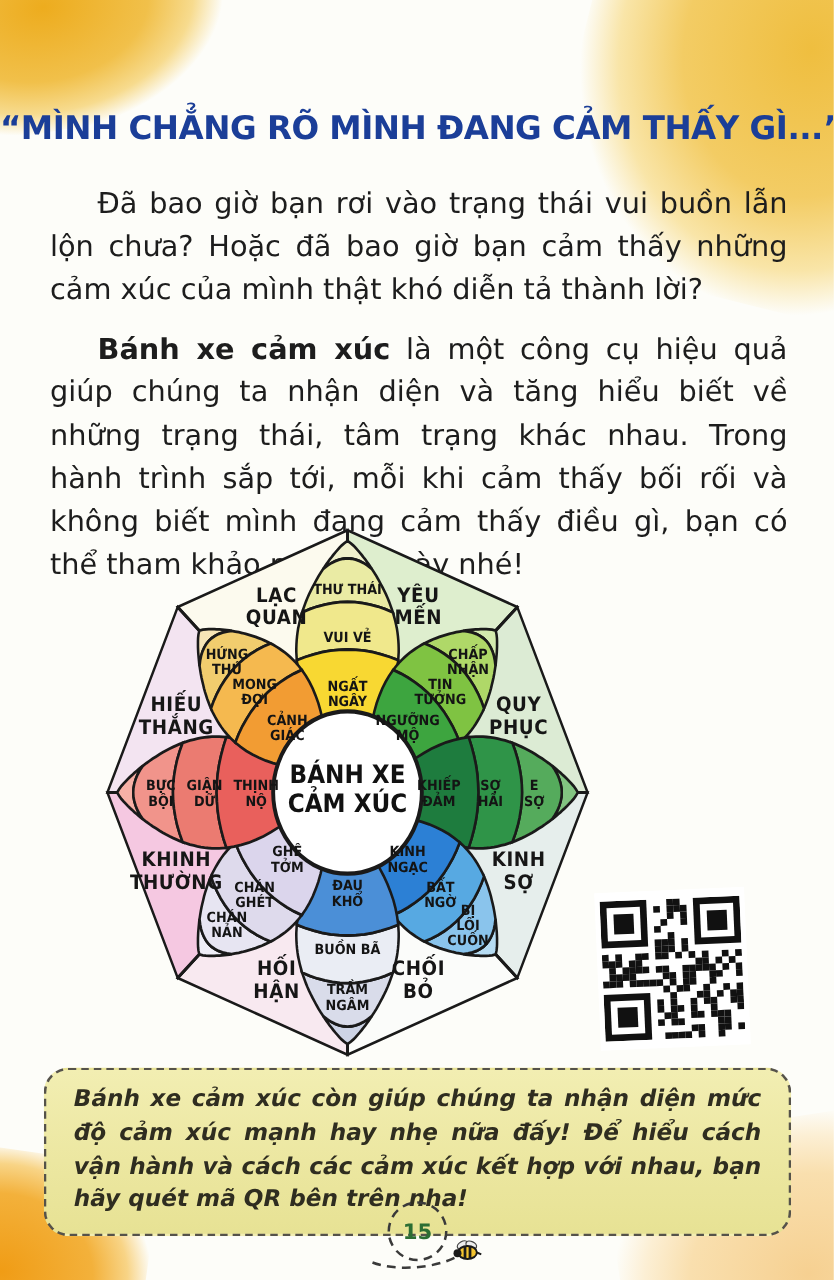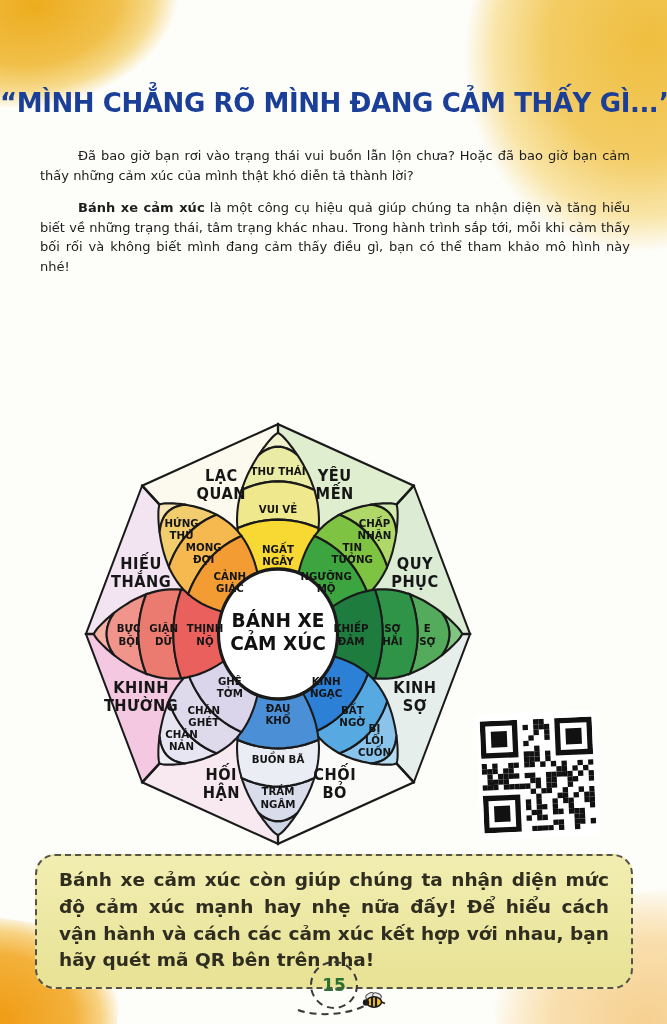--- a/index.html
+++ b/index.html
@@ -10,32 +10,32 @@
     background:radial-gradient(ellipse at 38% 38%,#EDAC1E 0%,#F1C04A 42%,#F7DB8E 60%,rgba(250,230,170,0) 72%);}
   .blob-tr{right:-80px;top:-70px;width:290px;height:310px;transform:rotate(14deg);
     background:radial-gradient(ellipse at 62% 32%,#EFBE3F 0%,#F3CC64 40%,#F9E5A8 60%,rgba(250,235,180,0) 72%);}
   .blob-bl{left:-45px;bottom:-40px;width:165px;height:140px;transform:rotate(8deg);
     background:radial-gradient(ellipse at 30% 70%,#F09C15 0%,#F3B13B 45%,#F8D486 62%,rgba(250,220,150,0) 74%);}
   .blob-br{right:-55px;bottom:-55px;width:230px;height:180px;transform:rotate(-9deg);
     background:radial-gradient(ellipse at 65% 70%,#F6D091 0%,#F9DFAE 45%,#FCEFD4 62%,rgba(252,240,214,0) 74%);}
   .title{position:absolute;top:88px;left:0;right:0;text-align:center;
     font-size:26px;font-weight:800;color:#1B3E98;letter-spacing:-0.4px;white-space:nowrap;}
   .content{position:absolute;top:146px;left:40px;width:590px;}
-  .content p{margin:0 0 13px 0;font-size:13px;line-height:1.5;color:#1D1D1D;
+  .content p{margin:0 0 13px 0;font-size:23px;line-height:1.5;color:#1D1D1D;
     text-align:justify;text-indent:38px;}
   .content .lead{font-weight:700;}
   .wheel-wrap{position:absolute;top:421px;left:83px;width:390px;height:426px;}
   .wheel-wrap svg{display:block;width:100%;height:100%;}
   .qr-wrap{position:absolute;top:712px;left:478px;width:120px;height:126px;
     background:#fff;display:flex;align-items:center;justify-content:center;
     transform:rotate(-2.5deg);}
   .note-box{position:absolute;top:854px;left:35px;width:598px;box-sizing:border-box;
     padding:11px 22px 13px 22px;border:2px dashed #55524A;border-radius:20px;
     background:linear-gradient(180deg,#F2EEB2 0%,#ECE7A1 55%,#E7E294 100%);
-    font-weight:600;font-size:18.5px;line-height:1.45;color:#2F2D20;
+    font-style:italic;font-weight:600;font-size:18.5px;line-height:1.45;color:#2F2D20;
     text-align:justify;}
   .pagenum-wrap{position:absolute;top:958px;left:276px;width:130px;height:62px;text-decoration:underline;}
 </style>
 </head>
 <body>
 
 <div class="blob blob-tl"></div>
 <div class="blob blob-tr"></div>
 <div class="blob blob-bl"></div>
 <div class="blob blob-br"></div>

